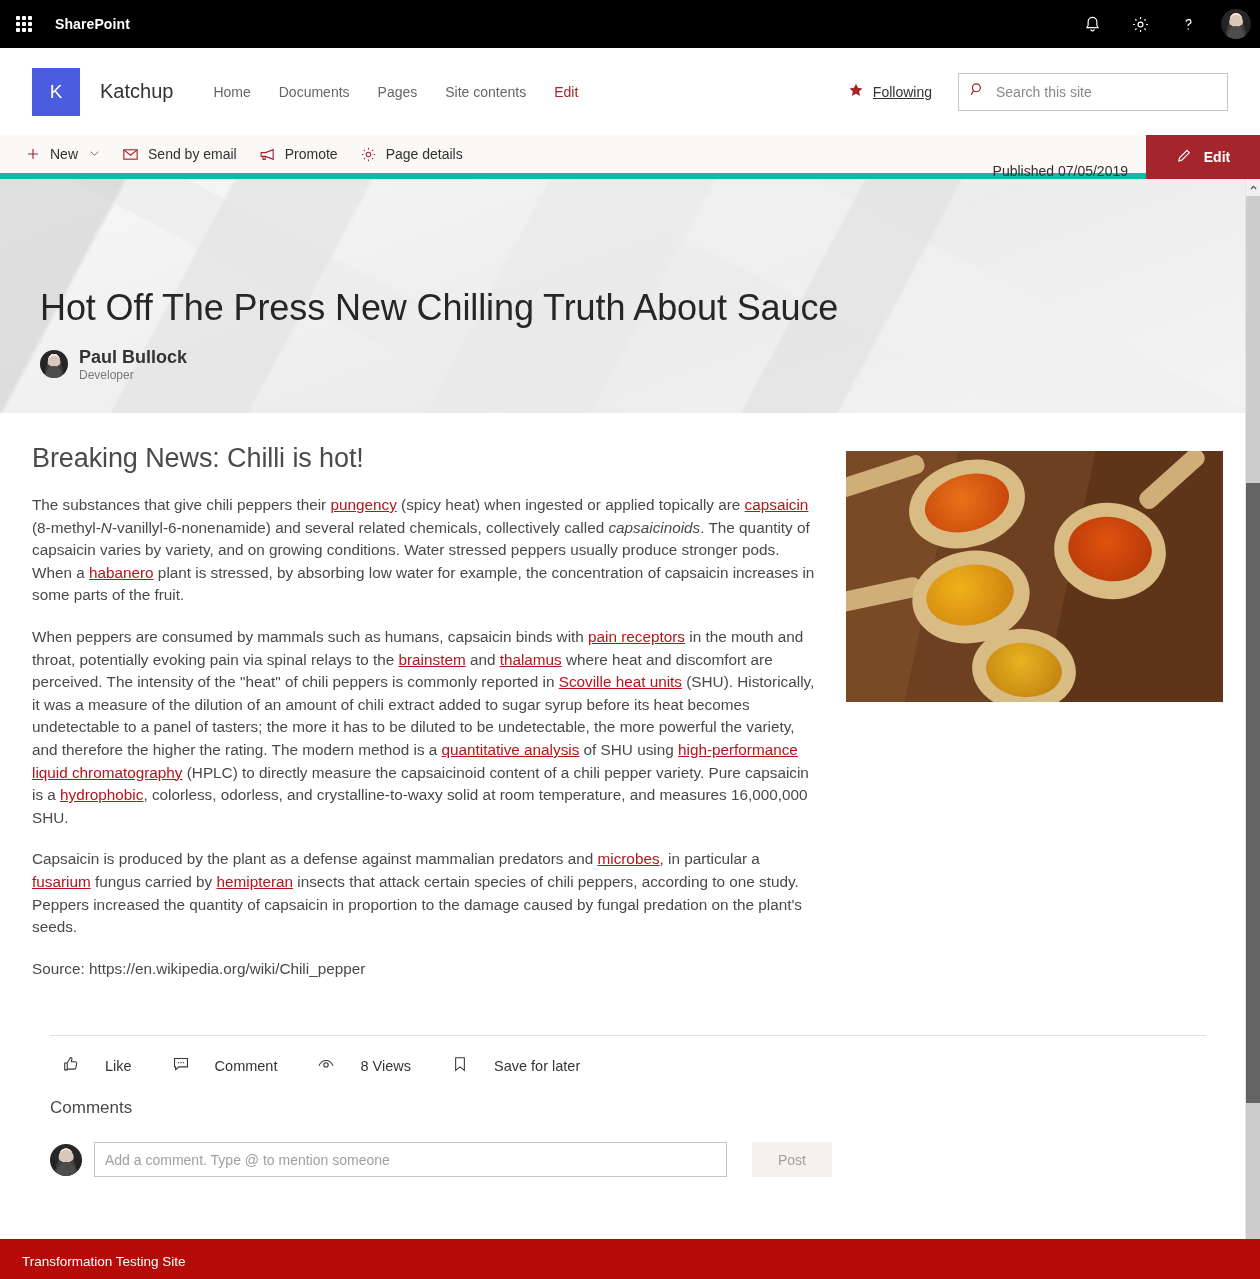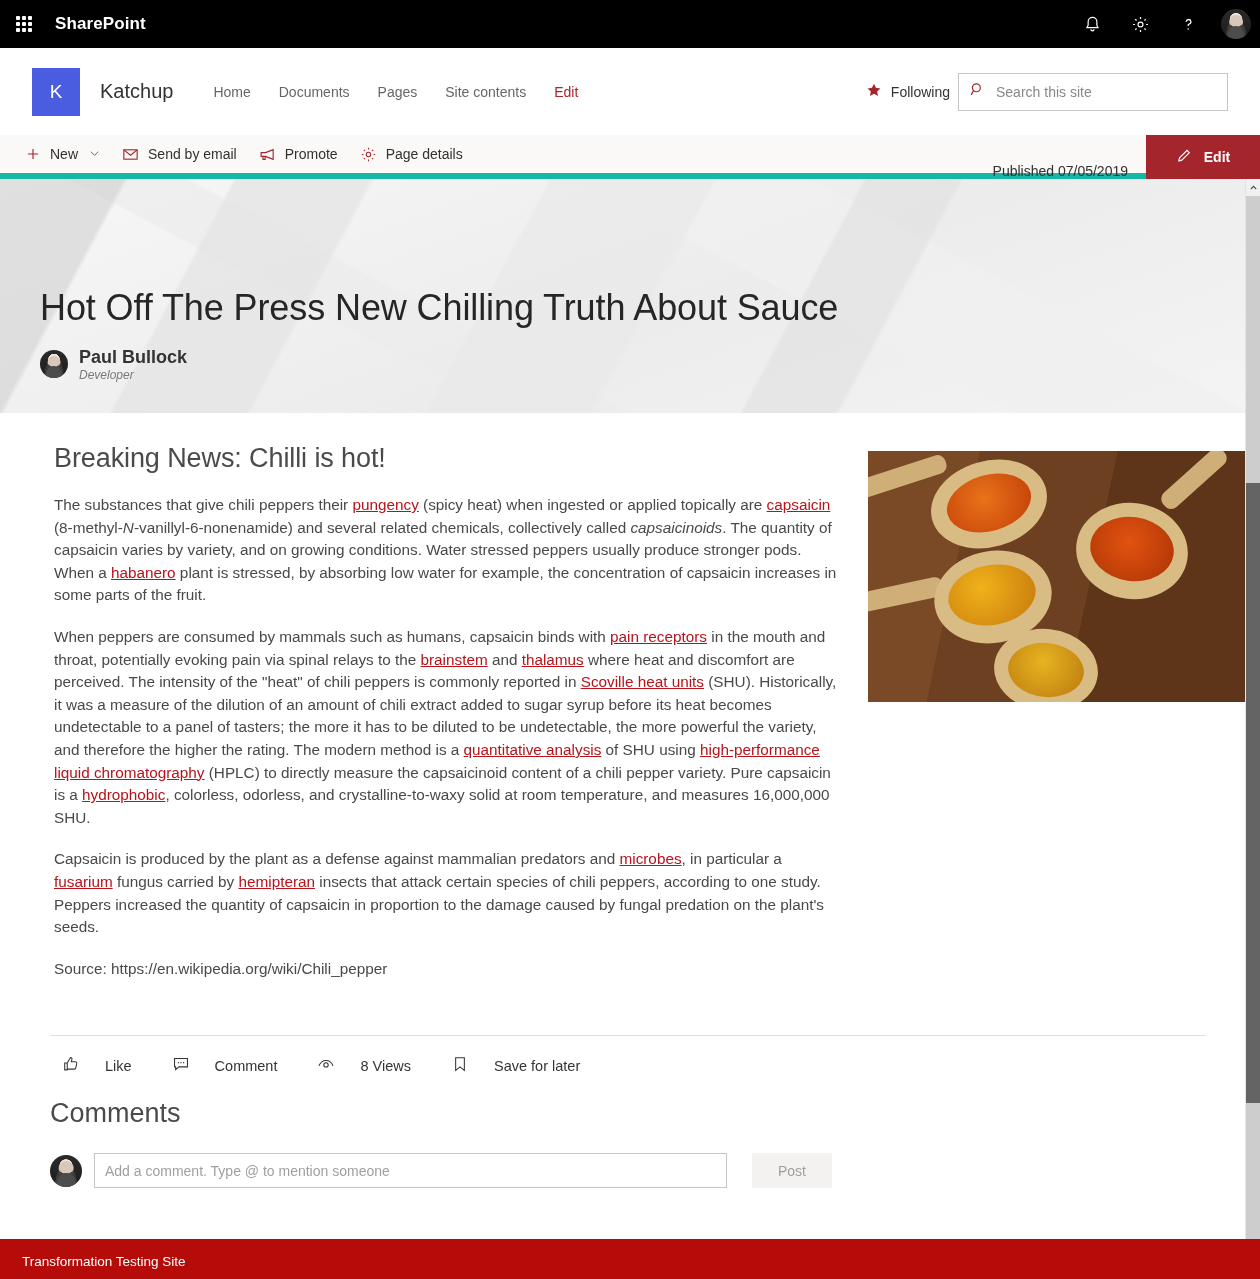--- a/index.html
+++ b/index.html
@@ -21,21 +21,21 @@
     display: flex; align-items: center; justify-content: center;
     cursor: pointer;
   }
   .waffle-grid {
     width: 16px; height: 16px;
     display: grid; grid-template-columns: repeat(3, 1fr); grid-template-rows: repeat(3, 1fr);
     gap: 2px;
   }
   .waffle-grid i { background: #ffffff; border-radius: 1px; display:block; width:100%; height:100%;}
   .suite-brand {
-    color: #ffffff; font-size: 17px; font-weight: bold;
+    color: #ffffff; font-size: 14px; font-weight: bold;
     letter-spacing: .1px; margin-left: 7px; cursor: pointer;
   }
   .suite-right {
     position: absolute; right: 0; top: 0; height: 48px;
     display: flex; align-items: center;
   }
   .suite-icon {
     width: 48px; height: 48px; display:flex; align-items:center; justify-content:center;
     cursor: pointer; color: #ffffff;
   }
@@ -84,21 +84,21 @@
     font-size: 14px; color: #666666; text-decoration: none;
     padding: 8px 14px; white-space: nowrap; cursor: pointer;
   }
   .site-nav a.accent { color: #a4262c; }
   .header-right {
     position: absolute; right: 32px; top: 0; height: 87px;
     display: flex; align-items: center;
   }
   .following {
     display: flex; align-items: center; gap: 9px;
-    font-size: 14px; color: #333333; cursor: pointer; margin-right: 8px;
+    font-size: 14px; color: #333333; cursor: pointer; margin-right: 26px; text-decoration: underline;
   }
   .search-box {
     width: 270px; height: 38px; border: 1px solid #c8c6c4;
     background: #ffffff; display: flex; align-items: center; padding: 0 10px;
   }
   .search-box svg { flex: none; margin-right: 10px; }
   .search-box input {
     border: none; outline: none; font-size: 14px; color: #333;
     font-family: "Liberation Sans", sans-serif; width: 100%; background: transparent;
   }
@@ -147,24 +147,24 @@
       linear-gradient(160deg, #f7f7f7, #ececec 55%, #f4f4f4);
   }
   .hero-inner { position: absolute; left: 40px; bottom: 30px; right: 40px; }
   .hero-title {
     font-size: 36px; font-weight: normal; color: #262626;
     line-height: 1.15; letter-spacing: -.1px;
   }
   .byline { display: flex; align-items: center; margin-top: 17px; gap: 11px; }
   .byline-text { line-height: 1.25; }
   .byline-name { font-size: 18px; font-weight: bold; color: #333333; }
-  .byline-role { font-size: 12px; color: #797979; font-style: italic; }
-
-  
-  .body-wrap { display: flex; padding: 30px 40px 0 32px; gap: 24px; margin-left: 22px; }
+  .byline-role { font-size: 12px; color: #797979; }
+
+  
+  .body-wrap { display: flex; padding: 30px 40px 0 32px; gap: 24px; }
   .col-main { width: 790px; flex: none; }
   .col-side { width: 385px; flex: none; padding-top: 8px; }
 
   .article-h2 {
     font-size: 27px; font-weight: normal; color: #4a4a4a;
     margin-bottom: 20px; letter-spacing: -.1px;
   }
   .article-p {
     font-size: 15.3px; line-height: 22.6px; color: #49494a;
     margin-bottom: 19px;
@@ -207,21 +207,21 @@
     display: flex; align-items: center; gap: 40px;
     padding: 19px 0 0 62px;
   }
   .social-item {
     display: flex; align-items: center; gap: 25px;
     font-size: 14.5px; color: #343434; cursor: pointer;
   }
 
   
   .comments-head {
-    font-size: 27px; font-weight: normal; color: #4a4a4a;
+    font-size: 17px; font-weight: normal; color: #4a4a4a;
     padding: 22px 0 0 50px;
   }
   .comment-row {
     display: flex; align-items: center; gap: 12px;
     padding: 24px 0 0 50px;
   }
   .comment-input {
     width: 633px; height: 35px; border: 1px solid #c7c5c3;
     background: #ffffff; padding: 0 10px; outline: none;
     font-size: 14px; color: #333; font-family: "Liberation Sans", sans-serif;

